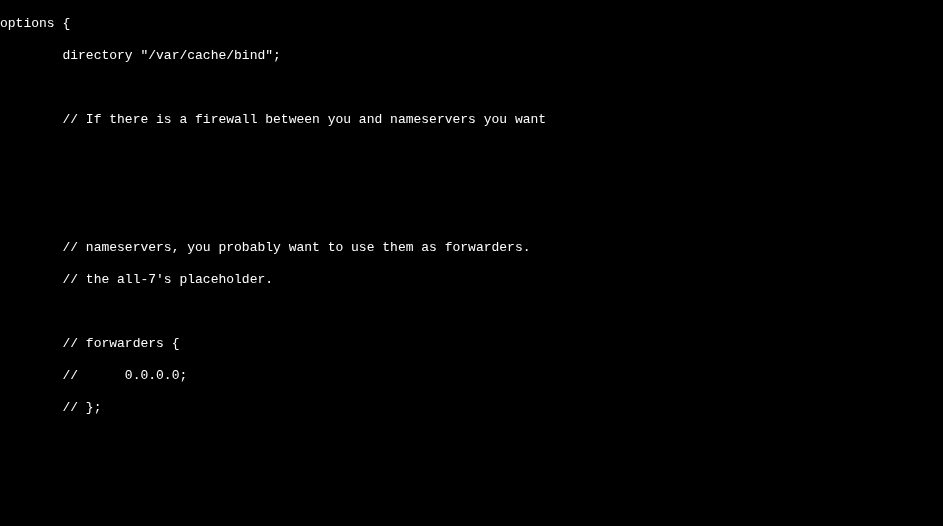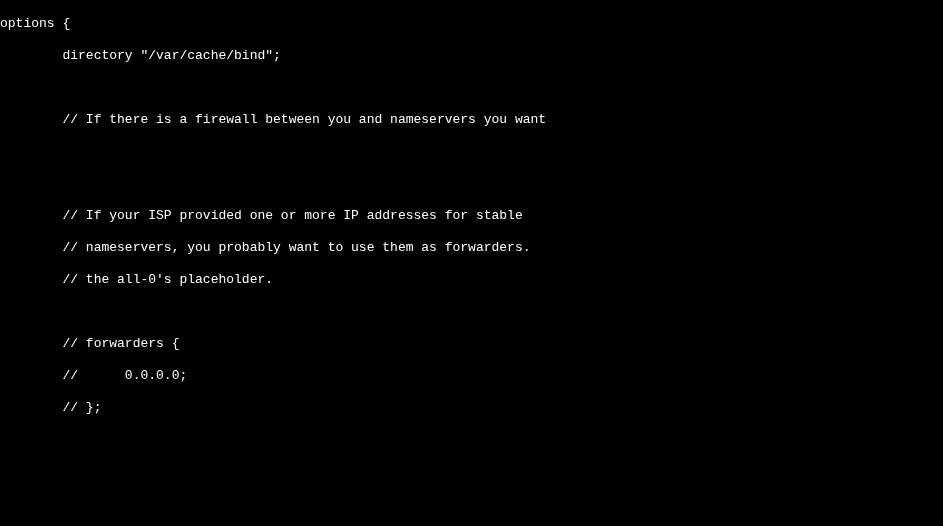--- a/index.html
+++ b/index.html
@@ -9,23 +9,23 @@
 </head>
 <body>
 
 <div class="term">
 <div class="line"><span>options {</span></div>
 <div class="line"><span>        </span><span>directory "/var/cache/bind";</span></div>
 <div class="line"><span></span>&nbsp;</div>
 <div class="line"><span>        </span><span>// If there is a firewall between you and nameservers you want</span></div>
 <div class="line"><span>        </span></div>
 <div class="line">&nbsp;</div>
-<div class="line"><span>        </span><span>// If your ISP provided one or more IP addresses for stable</span></div>
+<div class="line"><span>        </span></div>
 <div class="line"><span>        </span><span>// nameservers, you probably want to use them as forwarders.</span></div>
-<div class="line"><span>        </span><span>// the all-0's placeholder.</span></div>
+<div class="line"><span>        </span><span>// the all-7's placeholder.</span></div>
 <div class="line">&nbsp;</div>
 <div class="line"><span>        </span><span>// forwarders {</span></div>
 <div class="line"><span>        </span><span>//      0.0.0.0;</span></div>
 <div class="line"><span>        </span><span>// };</span></div>
 <div class="line">&nbsp;</div>
 
 
 
 
 

